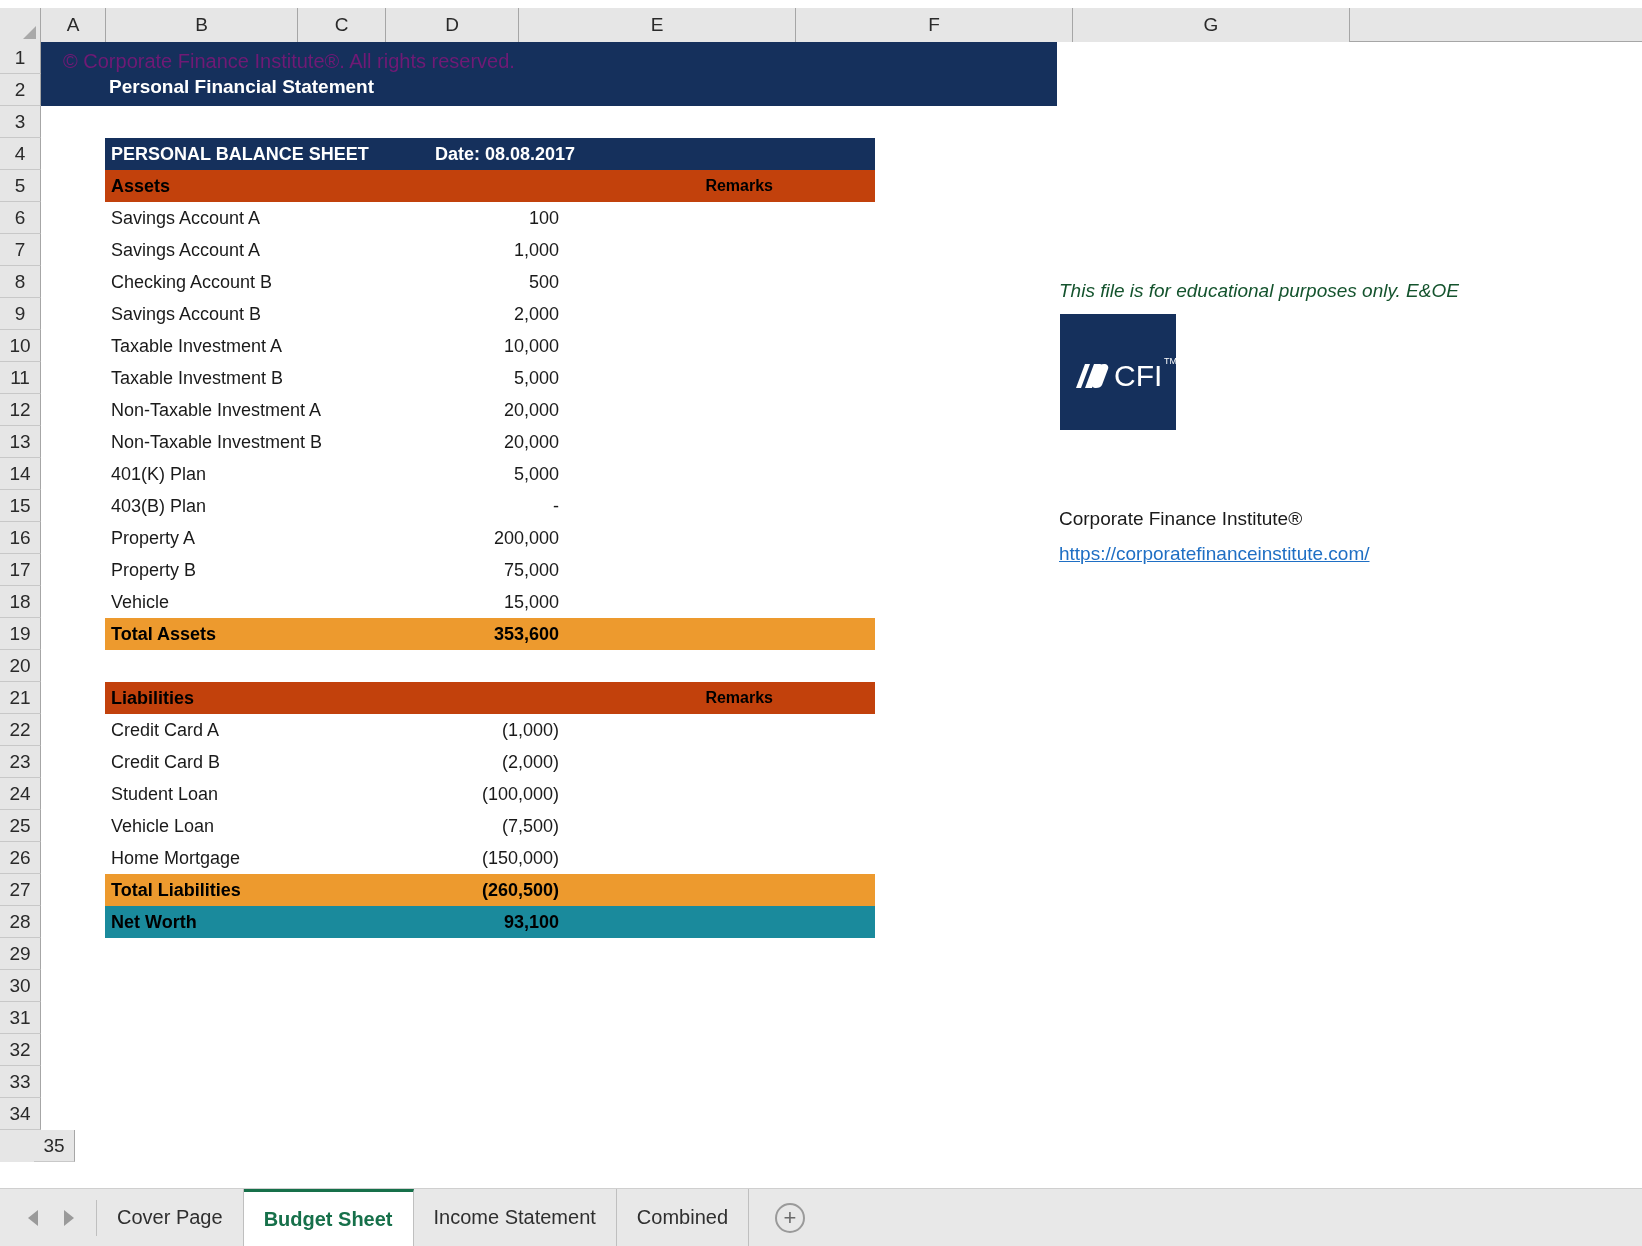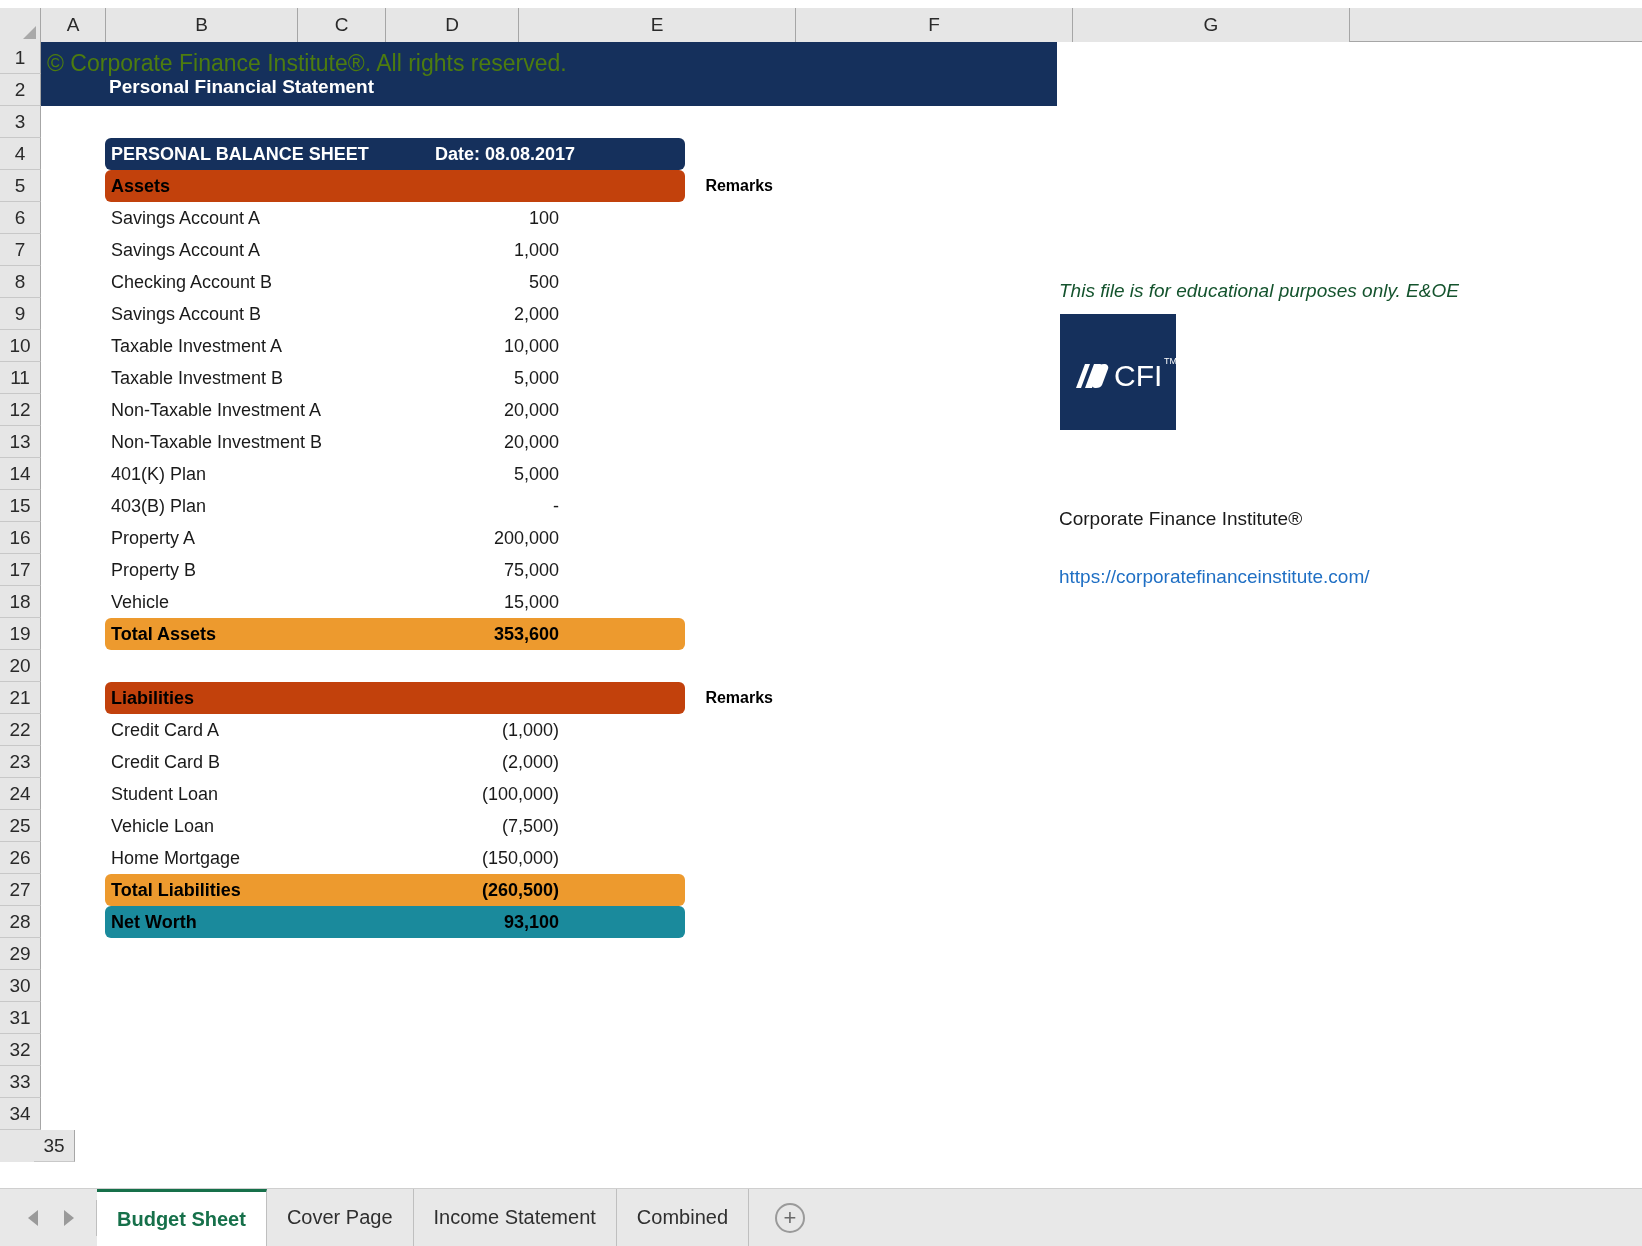--- a/index.html
+++ b/index.html
@@ -79,47 +79,46 @@
   }
 
   
   .banner {
     position: absolute;
     left: 0; top: 0;
     background: #15305c;
   }
   .banner-copy {
     position: absolute;
-    left: 6px; top: 46px;
-    font-size: 23px;
-    color: #4d7c0f;
+    left: 22px; top: 46px;
+    font-size: 20px;
+    color: #701a75;
     white-space: nowrap;
   }
   .banner-title {
     position: absolute;
     left: 68px; top: 74px;
     font-size: 19px;
     font-weight: bold;
     color: #ffffff;
     white-space: nowrap;
   }
 
   
   .tbl {
     position: absolute;
     left: 64px;
     width: 674px;
   }
   .tbl-row {
     position: relative;
     height: 32px;
-    width: 580px;
-    display: flex;
-    align-items: center;
-    border-radius: 6px;
+    width: 770px;
+    display: flex;
+    align-items: center;
   }
   .tbl-row .label {
     position: absolute;
     left: 6px;
     font-size: 18px;
     color: #1a1a1a;
     white-space: nowrap;
   }
   .tbl-row .value {
     position: absolute;
@@ -174,23 +173,24 @@
   }
   .cfi-name {
     position: absolute;
     left: 1018px; top: 466px;
     font-size: 19px;
     color: #1a1a1a;
     white-space: nowrap;
   }
   .cfi-link {
     position: absolute;
-    left: 1018px; top: 524px;
+    left: 1018px; top: 501px;
     font-size: 19px;
     color: #1f6fc4;
+    text-decoration: underline;
     white-space: nowrap;
     cursor: pointer;
   }
 
   
   #tabbar {
     position: absolute;
     left: 0; bottom: 0;
     width: 1642px; height: 58px;
     background: #e8e8e8;
@@ -459,22 +459,22 @@
   <div class="banner-copy" style="top: 8px;">© Corporate Finance Institute®. All rights reserved.</div>
       <div class="banner-title" style="top: 34px;">Personal Financial Statement</div>
     </div>
 
   <div id="tabbar">
     <div class="nav-arrows">
       <div class="nav-arrow left"></div>
       <div class="nav-arrow right"></div>
     </div>
     <div id="tabs-container" style="display:flex;align-items:center;height:58px;">
+        <div class="sheet-tab">Cover Page</div>
         <div class="sheet-tab active">Budget Sheet</div>
-        <div class="sheet-tab">Cover Page</div>
         <div class="sheet-tab">Income Statement</div>
         <div class="sheet-tab">Combined</div>
       </div>
     <div class="add-sheet">
       <span>+</span>
     </div>
   </div>
 
 </div>
 

